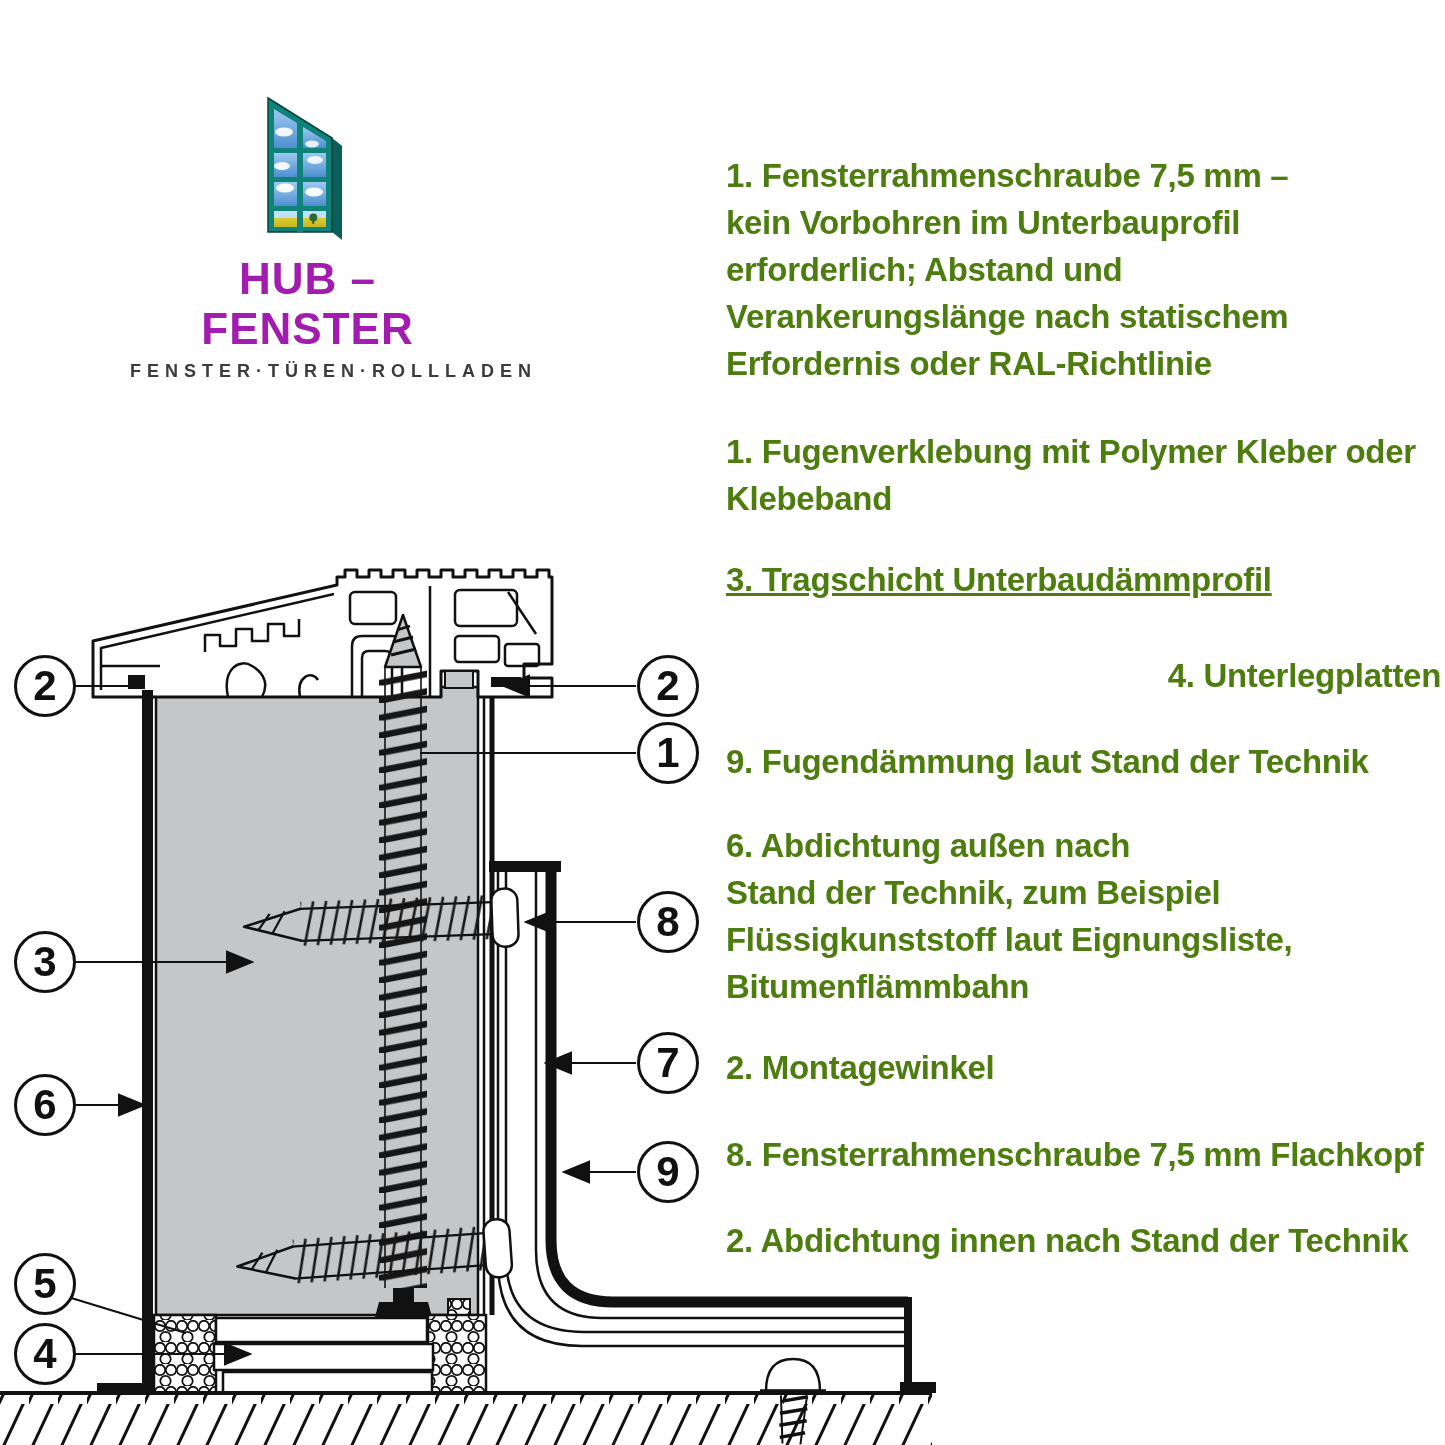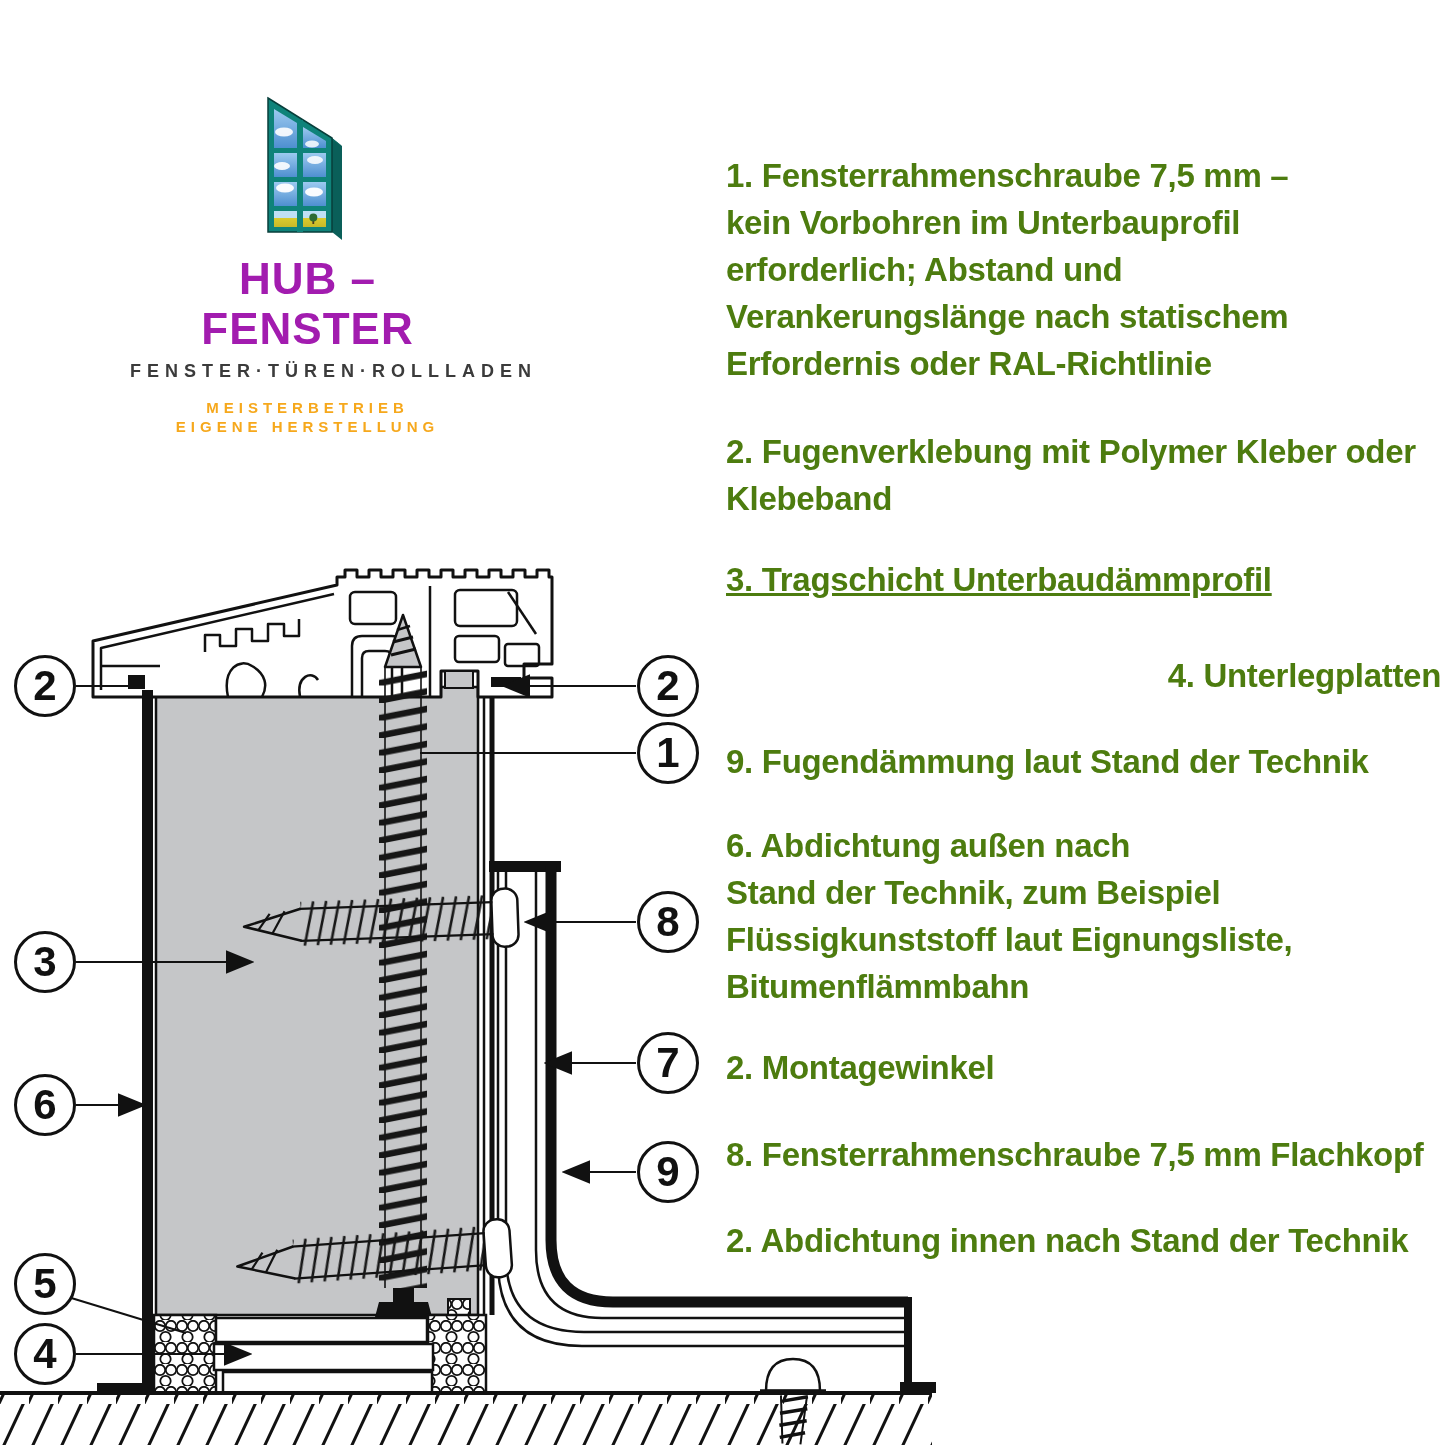--- a/index.html
+++ b/index.html
@@ -68,33 +68,29 @@
       <rect x="52.4" y="127" width="1.8" height="5" fill="#4a3b1e"></rect>
       <circle cx="53.3" cy="125.5" r="4" fill="#2e6b33"></circle>
 
       <rect x="37" y="28" width="6" height="112" fill="#0F837A"></rect>
       <polygon points="14,56 66,56 66,61 14,61" fill="#0F837A"></polygon>
       <rect x="14" y="85" width="52" height="5" fill="#0F837A"></rect>
       <rect x="14" y="114" width="52" height="5" fill="#0F837A"></rect>
     </svg>
     <div class="brand-name">HUB – FENSTER</div>
     <div class="brand-tagline">FENSTER·TÜREN·ROLLLADEN</div>
-    <div class="brand-badge">
-      <div>MEISTERBETRIEB</div>
-      <div>EIGENE HERSTELLUNG</div>
-    </div>
   </div>
 
   <div class="legend">
     <div class="legend-item li-1">1. Fensterrahmenschraube 7,5 mm –
 kein Vorbohren im Unterbauprofil
 erforderlich; Abstand und
 Verankerungslänge nach statischem
 Erfordernis oder RAL-Richtlinie</div>
-    <div class="legend-item li-2">2. Fugenverklebung mit Polymer Kleber oder
+    <div class="legend-item li-2">1. Fugenverklebung mit Polymer Kleber oder
 Klebeband</div>
     <div class="legend-item li-3">3. Tragschicht Unterbaudämmprofil</div>
     <div class="legend-item li-4">4. Unterlegplatten</div>
     <div class="legend-item li-5">9. Fugendämmung laut Stand der Technik</div>
     <div class="legend-item li-6">6. Abdichtung außen nach
 Stand der Technik, zum Beispiel
 Flüssigkunststoff laut Eignungsliste,
 Bitumenflämmbahn</div>
     <div class="legend-item li-7">2. Montagewinkel</div>
     <div class="legend-item li-8">8. Fensterrahmenschraube 7,5 mm Flachkopf</div>

